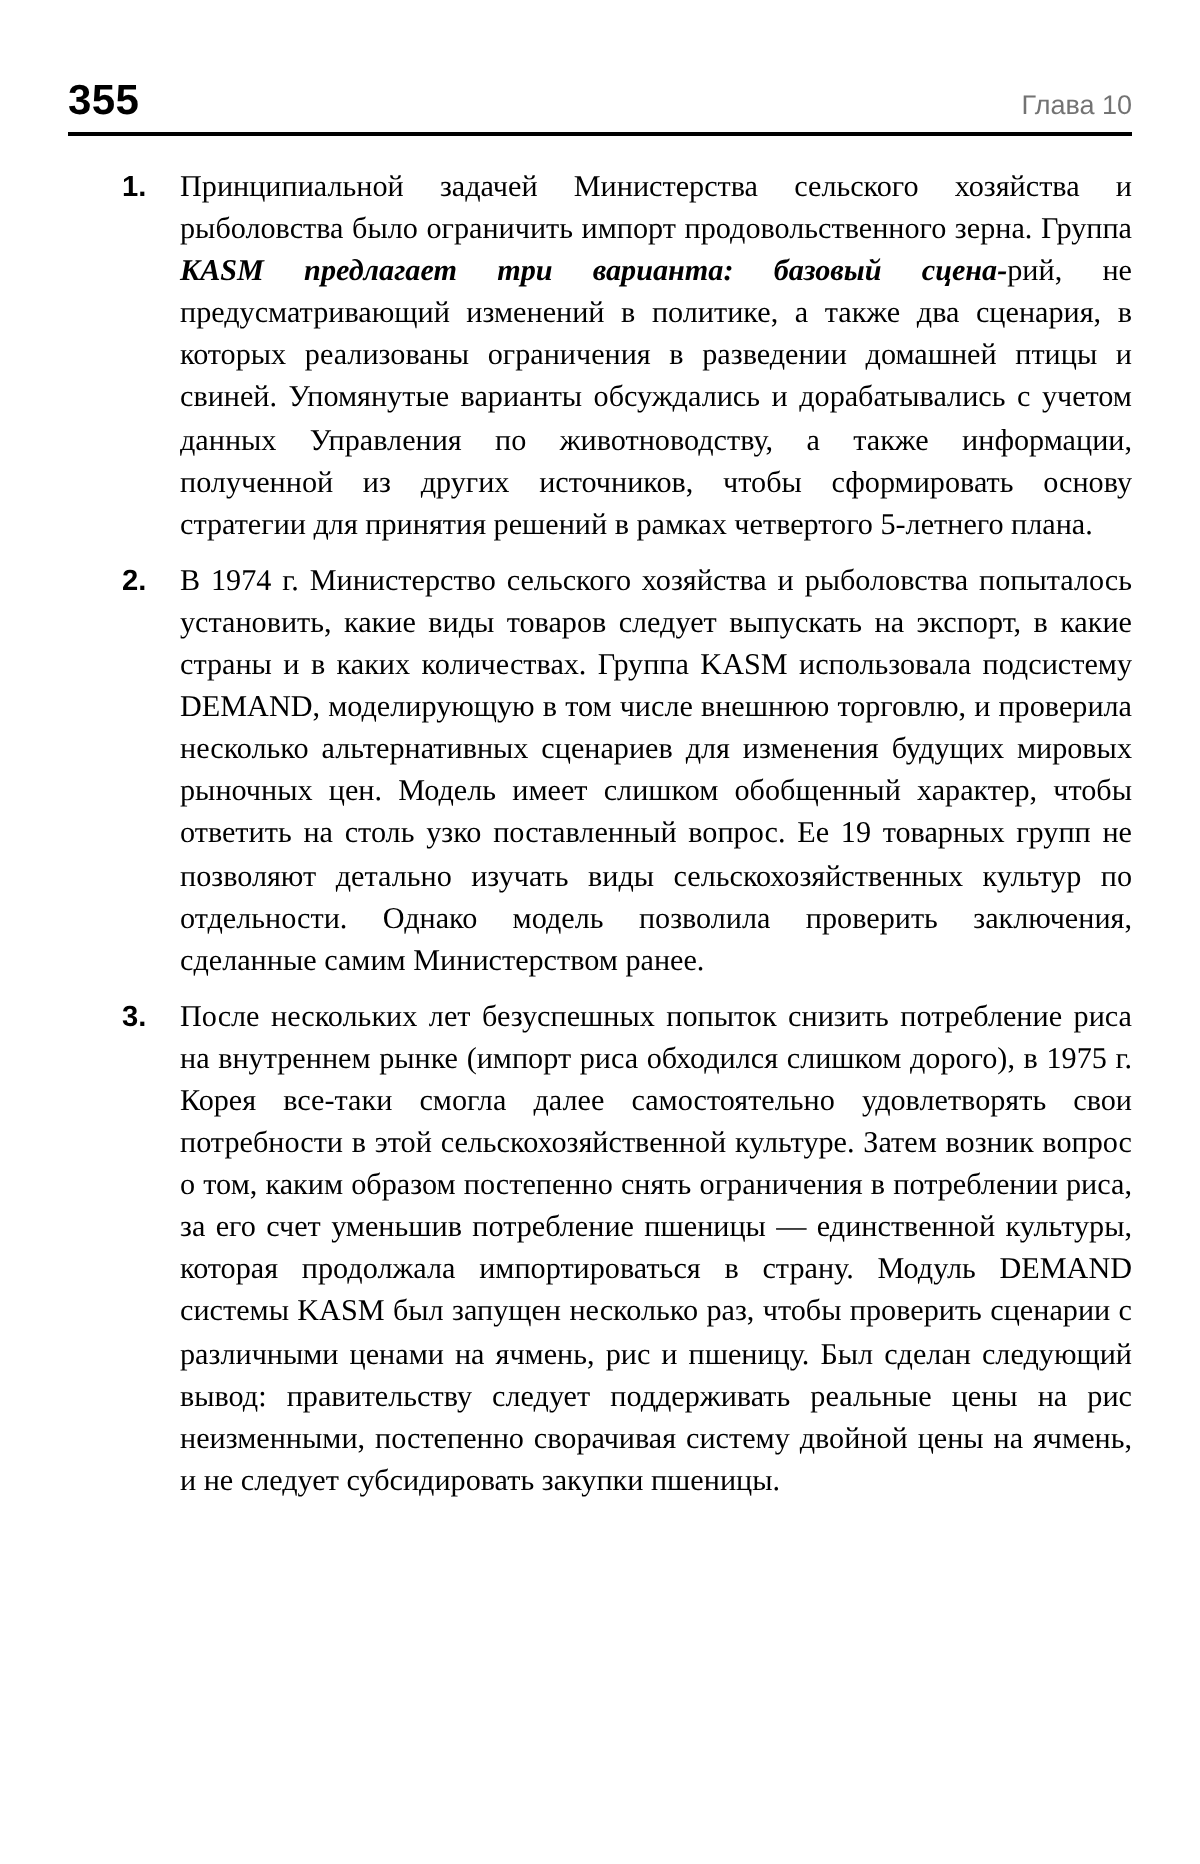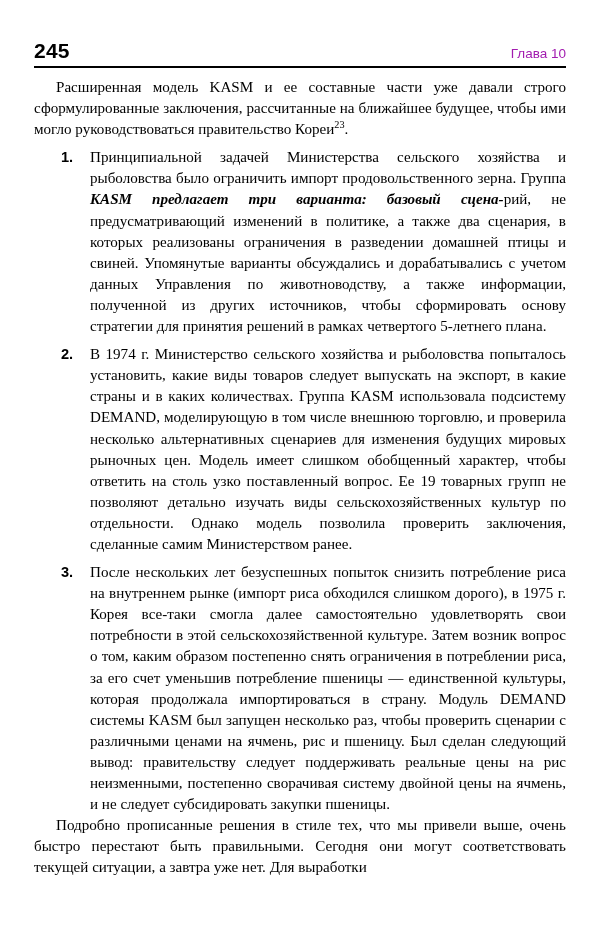--- a/index.html
+++ b/index.html
@@ -39,21 +39,21 @@
     font-size: 21px;
     font-weight: 700;
     letter-spacing: 0.2px;
     line-height: 1;
     color: #000;
   }
   .chapter-label {
     font-size: 13.5px;
     font-weight: 400;
     line-height: 1;
-    color: #a21caf;
+    color: #737373;
   }
   .head-rule {
     position: absolute;
     left: 34px;
     top: 66px;
     width: 532px;
     height: 2px;
     background: #000000;
   }
 
@@ -118,46 +118,42 @@
     vertical-align: super;
     line-height: 0;
   }
 </style>
 </head>
 <body>
 
 <div class="page">
 
   <div class="running-head">
-    <span class="folio">245</span>
+    <span class="folio">355</span>
     <span class="chapter-label">Глава 10</span>
   </div>
   <div class="head-rule"></div>
 
   <div class="textblock">
 
-    <p class="para">
-      <span>Расширенная модель KASM и ее составные части уже давали строго сформулированные заключения, рассчитанные на ближайшее буду­щее, чтобы ими могло руководствоваться правительство Кореи</span><sup class="fn">23</sup><span>.</span>
-    </p>
 
     <ol class="list">
 
       <li>
         <span class="marker">1.</span>
         <span class="item-text"><span>Принципиальной задачей Министерства сельского хозяйства и рыболовства было ограничить импорт продовольственного зерна. Группа </span><b class="emph">KASM предлагает три варианта: базовый сцена-</b><span>рий, не предусматривающий изменений в политике, а также два сценария, в которых реализованы ограничения в разведе­нии домашней птицы и свиней. Упомянутые варианты обсуж­дались и дорабатывались с учетом данных Управления по жи­вотноводству, а также информации, полученной из других источников, чтобы сформировать основу стратегии для приня­тия решений в рамках четвертого 5-летнего плана.</span></span>
       </li>
 
       <li>
         <span class="marker">2.</span>
         <span class="item-text"><span>В 1974 г. Министерство сельского хозяйства и рыболовства по­пыталось установить, какие виды товаров следует выпускать на экспорт, в какие страны и в каких количествах. Группа KASM использовала подсистему DEMAND, моделирующую в том числе внешнюю торговлю, и проверила несколько аль­тернативных сценариев для изменения будущих мировых ры­ночных цен. Модель имеет слишком обобщенный характер, чтобы ответить на столь узко поставленный вопрос. Ее 19 то­варных групп не позволяют детально изучать виды сельскохо­зяйственных культур по отдельности. Однако модель позволи­ла проверить заключения, сделанные самим Министерством ранее.</span></span>
       </li>
 
       <li>
         <span class="marker">3.</span>
         <span class="item-text"><span>После нескольких лет безуспешных попыток снизить потребле­ние риса на внутреннем рынке (импорт риса обходился слишком дорого), в 1975 г. Корея все-таки смогла далее самостоятельно удовлетворять свои потребности в этой сельскохозяйственной культуре. Затем возник вопрос о том, каким образом постепен­но снять ограничения в потреблении риса, за его счет уменьшив потребление пшеницы — единственной культуры, которая про­должала импортироваться в страну. Модуль DEMAND системы KASM был запущен несколько раз, чтобы проверить сценарии с различными ценами на ячмень, рис и пшеницу. Был сделан следующий вывод: правительству следует поддерживать реаль­ные цены на рис неизменными, постепенно сворачивая систему двойной цены на ячмень, и не следует субсидировать закупки пшеницы.</span></span>
       </li>
 
     </ol>
 
-    <p class="para closing">Подробно прописанные решения в стиле тех, что мы привели выше, очень быстро перестают быть правильными. Сегодня они могут со­ответствовать текущей ситуации, а завтра уже нет. Для выработки</p>
 
   </div>
 </div>
 
 </body></html>

